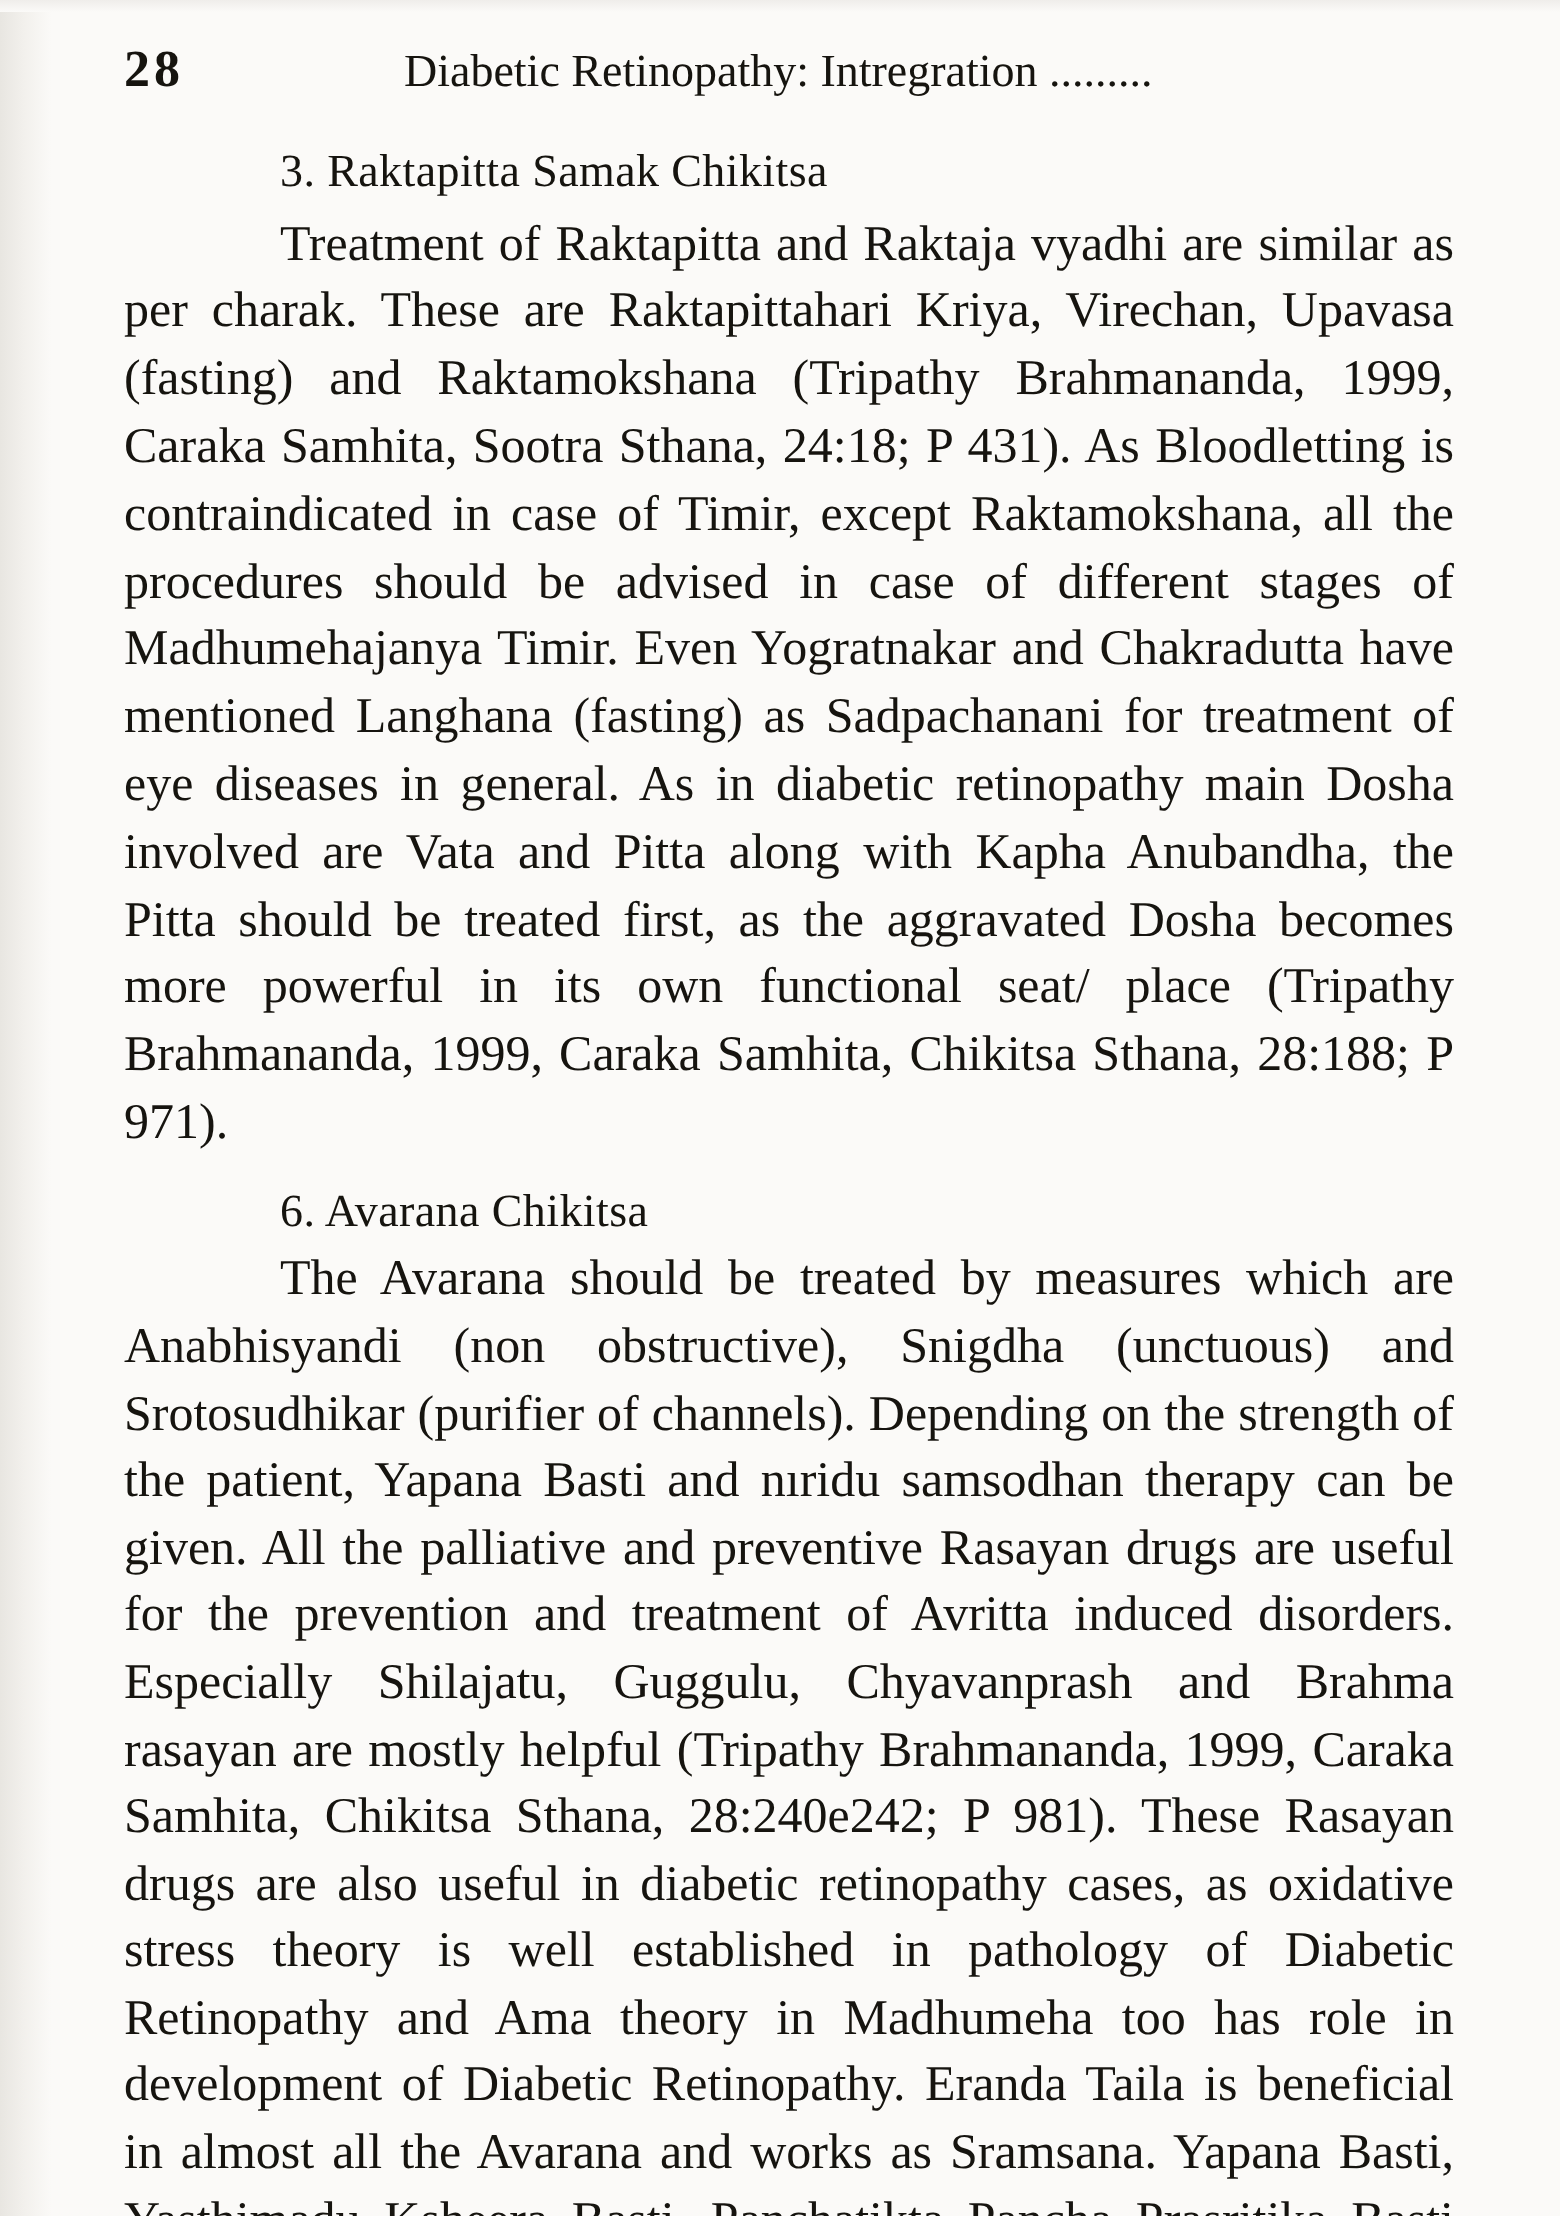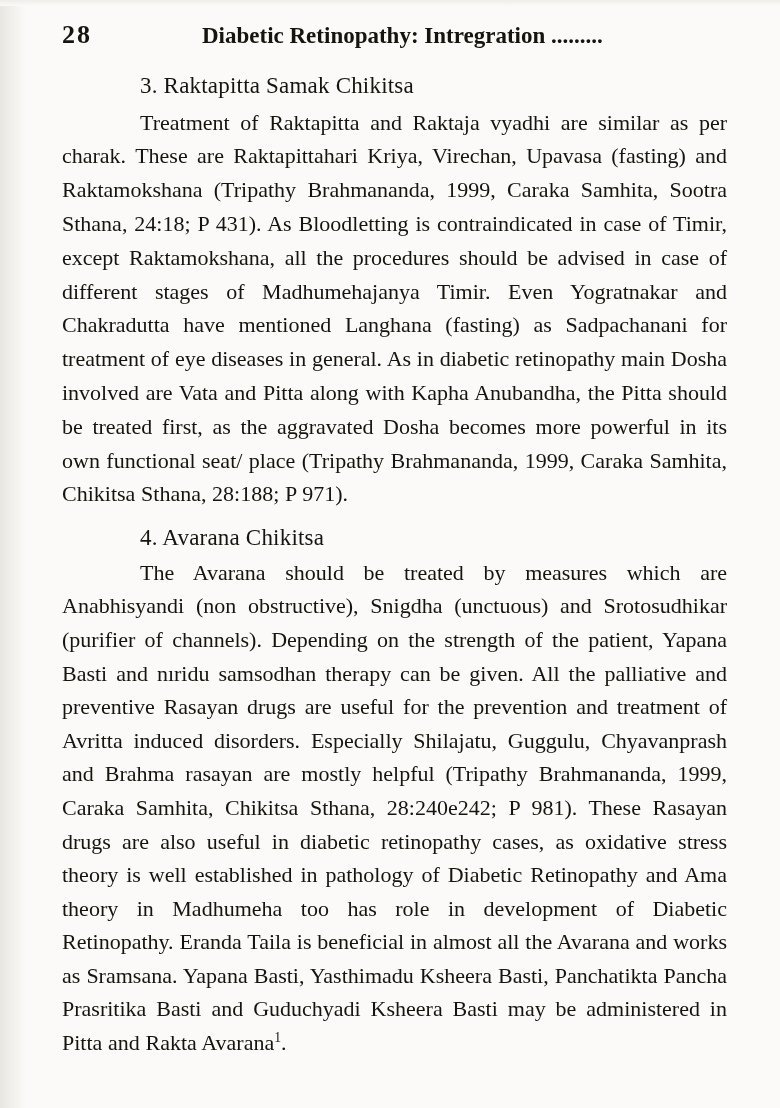--- a/index.html
+++ b/index.html
@@ -57,42 +57,42 @@
   .folio {
     font-size: 26px;
     font-weight: bold;
     letter-spacing: 2px;
     line-height: 1;
     width: 140px;
     flex: none;
   }
   .header-title {
     font-size: 23px;
-    font-weight: bold;
+    font-weight: normal;
     line-height: 1;
     white-space: nowrap;
   }
 
   
   .section-heading {
     font-size: 23px;
     font-weight: normal;
     margin: 16px 0 6px 0;
     padding-left: 78px;
     line-height: 1.2;
     letter-spacing: 0.2px;
   }
   .section-heading.second {
     margin-top: 13px;
     margin-bottom: 4px;
   }
 
   
   .body-par {
-    font-size: 22px;
+    font-size: 25px;
     line-height: 33.8px;
     text-align: justify;
     text-justify: inter-word;
     margin: 0;
     text-indent: 78px;
     word-spacing: 0.2px;
     hyphens: none;
   }
   .body-par.tight {
     line-height: 33.6px;
@@ -117,18 +117,18 @@
 
     <div class="running-header">
       <span class="folio">28</span>
       <span class="header-title">Diabetic Retinopathy: Intregration .........</span>
     </div>
 
     <h2 class="section-heading">3. Raktapitta Samak Chikitsa</h2>
 
     <p class="body-par">Treatment of Raktapitta and Raktaja vyadhi are similar as per charak. These are Raktapittahari Kriya, Virechan, Upavasa (fasting) and Raktamokshana (Tripathy Brahmananda, 1999, Caraka Samhita, Sootra Sthana, 24:18; P 431). As Bloodletting is contraindicated in case of Timir, except Raktamokshana, all the procedures should be advised in case of different stages of Madhumehajanya Timir. Even Yogratnakar and Chakradutta have mentioned Langhana (fasting) as Sadpachanani for treatment of eye diseases in general. As in diabetic retinopathy main Dosha involved are Vata and Pitta along with Kapha Anubandha, the Pitta should be treated first, as the aggravated Dosha becomes more powerful in its own functional seat/ place (Tripathy Brahmananda, 1999, Caraka Samhita, Chikitsa Sthana, 28:188; P 971).</p>
 
-    <h2 class="section-heading second">4. Avarana Chikitsa</h2>
+    <h2 class="section-heading second">6. Avarana Chikitsa</h2>
 
     <p class="body-par tight"><span>The Avarana should be treated by measures which are Anabhisyandi (non obstructive), Snigdha (unctuous) and Srotosudhikar (purifier of channels). Depending on the strength of the patient, Yapana Basti and nıridu samsodhan therapy can be given. All the palliative and preventive Rasayan drugs are useful for the prevention and treatment of Avritta induced disorders. Especially Shilajatu, Guggulu, Chyavanprash and Brahma rasayan are mostly helpful (Tripathy Brahmananda, 1999, Caraka Samhita, Chikitsa Sthana, 28:240e242; P 981). These Rasayan drugs are also useful in diabetic retinopathy cases, as oxidative stress theory is well established in pathology of Diabetic Retinopathy and Ama theory in Madhumeha too has role in development of Diabetic Retinopathy. Eranda Taila is beneficial in almost all the Avarana and works as Sramsana. Yapana Basti, Yasthimadu Ksheera Basti, Panchatikta Pancha Prasritika Basti and Guduchyadi Ksheera Basti may be administered in Pitta and Rakta Avarana</span><sup>1</sup><span>.</span></p>
 
   </div>
 </div>
 
 </body></html>

